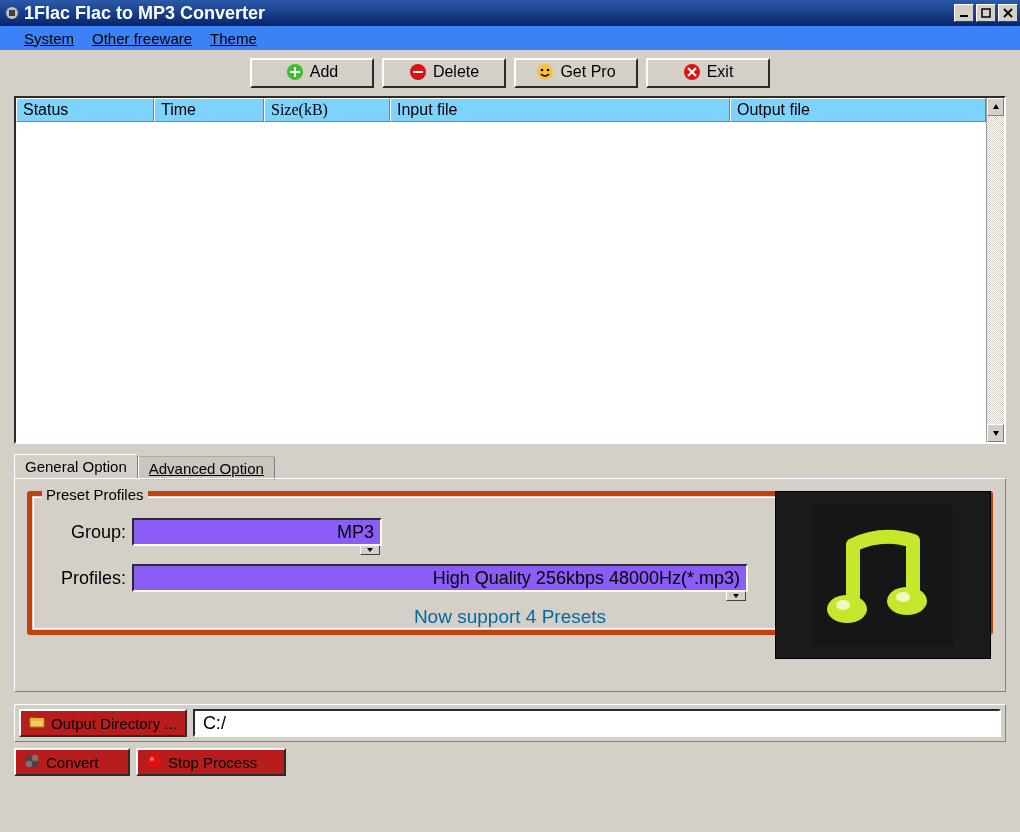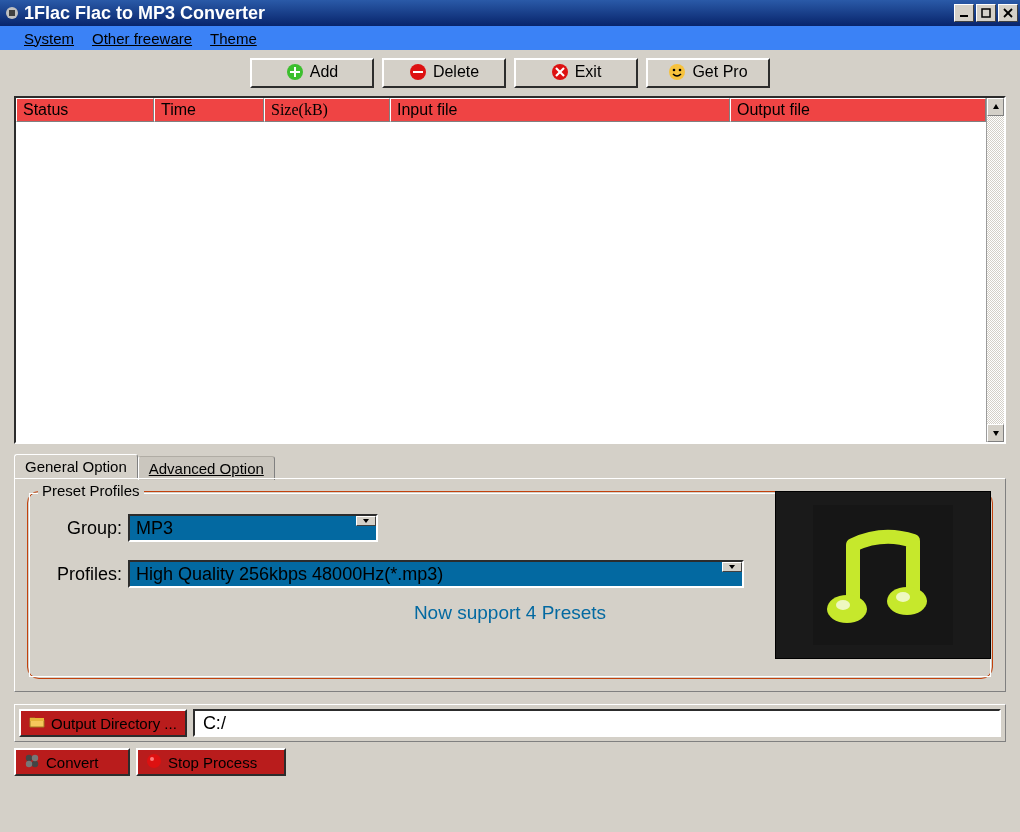--- a/index.html
+++ b/index.html
@@ -99,21 +99,21 @@
     border-left-color: #808080;
     height: 348px;
     background: #fff;
     position: relative;
     display: flex;
   }
   .table-inner { flex: 1; display: flex; flex-direction: column; }
   .thead {
     display: flex;
     height: 24px;
-    background: #ef4444;
+    background: #7dd3fc;
     font-size: 16px;
   }
   .th {
     border: 1px solid;
     border-top-color: #fff;
     border-left-color: #fff;
     border-right-color: #808080;
     border-bottom-color: #808080;
     padding: 1px 6px;
     display: flex; align-items: center;
@@ -166,44 +166,45 @@
   .tab-pane {
     border: 1px solid;
     border-top-color:#fff; border-left-color:#fff;
     border-right-color:#808080; border-bottom-color:#808080;
     padding: 12px 12px 12px 12px;
     min-height: 214px;
     position: relative;
   }
 
   .fieldset {
-    border: 1px solid #c2410c;
-    border-radius: 12px;
+    border: 5px solid #c2410c;
+    border-radius: 3px;
     padding: 18px 14px 18px 14px;
     position: relative;
-    height: 188px;
+    height: 144px;
   }
   .fieldset::before { content:""; position:absolute; inset:1px; border:1px solid #fff; pointer-events:none; }
   .legend {
     position: absolute;
     top: -10px; left: 10px;
     background: #d4d0c8;
     padding: 0 4px;
     font-size: 15px;
   }
 
   .row { display: flex; align-items: center; margin-bottom: 18px; font-size: 18px; }
   .row .label { min-width: 80px; text-align: right; margin-right: 6px; }
   .combo {
     display: flex;
-    background: #0369a1;
+    background: #8b5cf6;
     border: 2px inset #fff;
     border-top-color:#808080; border-left-color:#808080;
     height: 28px;
-    align-items: flex-start;
+    align-items: flex-end;
+    flex-direction: column;
   }
   .combo .cval { flex:1; padding: 2px 6px; display:flex; align-items:center; font-size: 18px; }
   .combo .cbtn {
     width: 20px;
     background: #d4d0c8;
     border: 1px solid;
     border-top-color:#fff; border-left-color:#fff;
     border-right-color:#404040; border-bottom-color:#404040;
     display:flex; align-items:center; justify-content:center;
   }
@@ -311,37 +312,37 @@
         <svg width="18" height="18" viewBox="0 0 18 18">
             <circle cx="9" cy="9" r="8" fill="#d11"></circle>
             <rect x="4" y="8" width="10" height="2" fill="#fff"></rect>
           </svg>
       </span>
       <span>Delete</span>
     </button>
     <button class="btn">
       <span class="ic">
         <svg width="18" height="18" viewBox="0 0 18 18">
-            <circle cx="9" cy="9" r="8" fill="#d11"></circle>
-            <line x1="5" y1="5" x2="13" y2="13" stroke="#fff" stroke-width="2.2"></line>
-            <line x1="13" y1="5" x2="5" y2="13" stroke="#fff" stroke-width="2.2"></line>
-          </svg>
-      </span>
-      <span>Exit</span>
-    </button>
-    <button class="btn">
-      <span class="ic">
-        <svg width="18" height="18" viewBox="0 0 18 18">
             <circle cx="9" cy="9" r="8" fill="#f7c23c"></circle>
             <circle cx="6" cy="7" r="1.3" fill="#000"></circle>
             <circle cx="12" cy="7" r="1.3" fill="#000"></circle>
             <path d="M5 11 Q9 15 13 11" stroke="#000" stroke-width="1.5" fill="none"></path>
           </svg>
       </span>
       <span>Get Pro</span>
+    </button>
+    <button class="btn">
+      <span class="ic">
+        <svg width="18" height="18" viewBox="0 0 18 18">
+            <circle cx="9" cy="9" r="8" fill="#d11"></circle>
+            <line x1="5" y1="5" x2="13" y2="13" stroke="#fff" stroke-width="2.2"></line>
+            <line x1="13" y1="5" x2="5" y2="13" stroke="#fff" stroke-width="2.2"></line>
+          </svg>
+      </span>
+      <span>Exit</span>
     </button>
   </div>
 </div>
 
 <div class="table-wrap">
   <div class="table-inner">
     <div class="thead">
       <div class="th th-status">Status</div>
       <div class="th th-time">Time</div>
       <div class="th th-size">Size(kB)</div>

